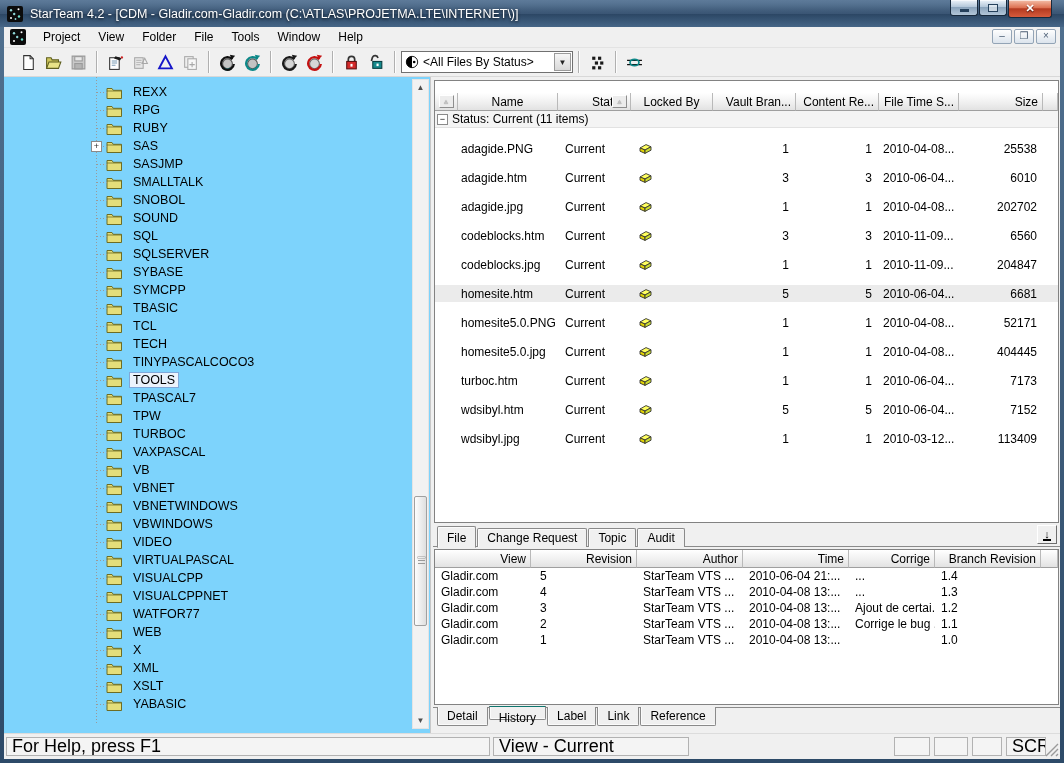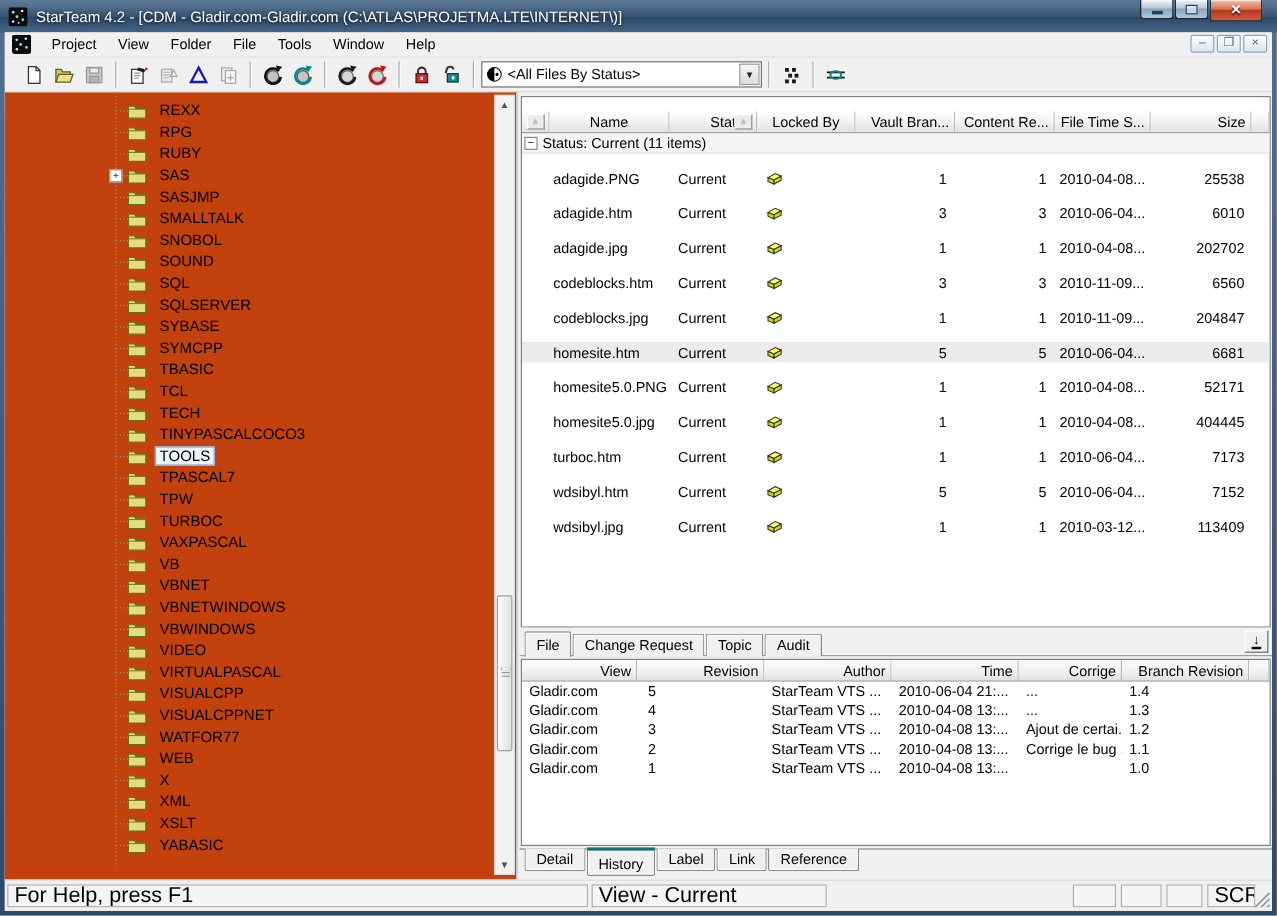--- a/index.html
+++ b/index.html
@@ -27,29 +27,29 @@
   .menubar .micon{width:16px;height:16px;margin:0 8px 0 6px;}
   .menu-item{padding:0 9px;height:21px;line-height:21px;cursor:default;}
   .mdibtns{position:absolute;right:4px;top:2px;display:flex;gap:2px;}
   .mdib{width:20px;height:15px;border:1px solid #93a4b6;border-radius:2px;background:linear-gradient(#fefefe,#dce4ed);
     color:#4e6076;font-size:10px;line-height:12px;text-align:center;}
   
   .toolbar{height:29px;background:#f0f0f0;display:flex;align-items:center;padding-left:12px;border-bottom:1px solid #d8d8d8;}
   .tbtn{width:25px;height:24px;display:grid;place-items:center;border:1px solid transparent;}
   .tbtn svg{width:17px;height:17px;}
   .tsep{width:2px;height:22px;border-left:1px solid #b0b0b0;border-right:1px solid #fdfdfd;margin:0 5px;}
-  .combo{width:234px;height:22px;background:#fff;border:1px solid #707070;display:flex;align-items:center;padding:1px 1px 1px 3px;}
+  .combo{width:172px;height:22px;background:#fff;border:1px solid #707070;display:flex;align-items:center;padding:1px 1px 1px 3px;}
   .combo svg{width:14px;height:14px;margin-right:4px;flex:0 0 auto;}
   .combo-text{flex:1;font-size:12px;white-space:nowrap;overflow:hidden;}
   .combo-arrow{width:17px;height:18px;background:linear-gradient(#f6f6f6,#d9d9d9);border:1px solid #9a9a9a;
     display:grid;place-items:center;font-size:8px;color:#222;}
   
   .content{position:relative;height:656px;background:#f0f0f0;}
   
-  .tree-panel{position:absolute;left:0;top:0;width:427px;height:656px;background:#c2410c;border-right:1px solid #c8c8c8;}
+  .tree-panel{position:absolute;left:0;top:0;width:427px;height:656px;background:#7dd3fc;border-right:1px solid #c8c8c8;}
   .treeline{position:absolute;left:92px;top:0;bottom:10px;width:1px;
     background-image:linear-gradient(#9a9a9a 1px,transparent 1px);background-size:1px 3px;}
   .tree-scroll{position:absolute;inset:0 20px 0 0;padding-top:6px;overflow:hidden;}
   .titem{position:relative;height:18px;display:flex;align-items:center;padding-left:102px;white-space:nowrap;}
   .titem .stub{position:absolute;left:93px;top:9px;width:10px;height:1px;
     background-image:linear-gradient(90deg,#9a9a9a 1px,transparent 1px);background-size:3px 1px;}
   .plusbox{position:absolute;left:87px;top:4px;width:11px;height:11px;background:#fff;border:1px solid #8a8a8a;
     font-size:9px;line-height:9px;text-align:center;color:#333;}
   .titem svg{width:17px;height:13px;margin-right:6px;flex:0 0 auto;}
   .tlabel{font-size:12.5px;padding:0 3px;border:1px solid transparent;}
@@ -93,21 +93,21 @@
   .strip-line{position:absolute;left:0;right:0;bottom:0;height:1px;background:#8a8a8a;}
   .tab{height:19px;padding:2px 9px 0;margin-right:1px;background:#f0f0f0;border:1px solid #8a8a8a;border-bottom:none;
     border-radius:2px 2px 0 0;box-shadow:inset 1px 1px 0 #fbfbfb;font-size:12px;white-space:nowrap;position:relative;z-index:1;}
   .tab.active{height:22px;padding-top:4px;z-index:3;margin-bottom:-1px;border-bottom:1px solid #f0f0f0;}
   .tab-arrow-btn{position:absolute;right:3px;bottom:3px;width:20px;height:19px;background:#f0f0f0;
     border:1px solid;border-color:#fff #6e6e6e #6e6e6e #fff;display:grid;place-items:center;font-size:11px;line-height:10px;}
   .tab-arrow-btn i{font-style:normal;border-bottom:2px solid #000;padding:0 1px 0px;}
   .tabstrip.bottom{height:26px;align-items:flex-start;padding-top:0;}
   .strip-line.top{top:0;bottom:auto;}
   .tab.b{border:1px solid #8a8a8a;border-top:none;border-radius:0 0 2px 2px;height:19px;box-shadow:inset 1px -1px 0 #fbfbfb;}
-  .tab.b.active{height:24px;margin-top:-1px;border-top:3px solid #0f766e;padding-top:4px;}
+  .tab.b.active{height:14px;margin-top:-1px;border-top:1px solid #0f766e;padding-top:4px;}
   
   .hist-area{position:relative;height:160px;background:#f0f0f0;}
   .histbox{position:absolute;left:1px;right:1px;top:2px;height:156px;border:1px solid #828282;background:#fff;overflow:hidden;}
   .grid-h{display:grid;grid-template-columns:96px 106px 106px 106px 86px 106px 1fr;}
   .hrow{height:16px;font-size:12px;}
   .hc{display:flex;align-items:center;padding:0 6px;white-space:nowrap;overflow:hidden;}
   .hc.rev{padding-left:9px;}
   
   .statusbar{position:absolute;left:0;right:0;bottom:0;height:26px;background:#f0f0f0;border-top:1px solid #dcdcdc;}
   .seg{position:absolute;top:3px;height:19px;border:1px solid #b2b2b2;background:#f4f4f4;display:flex;align-items:center;

